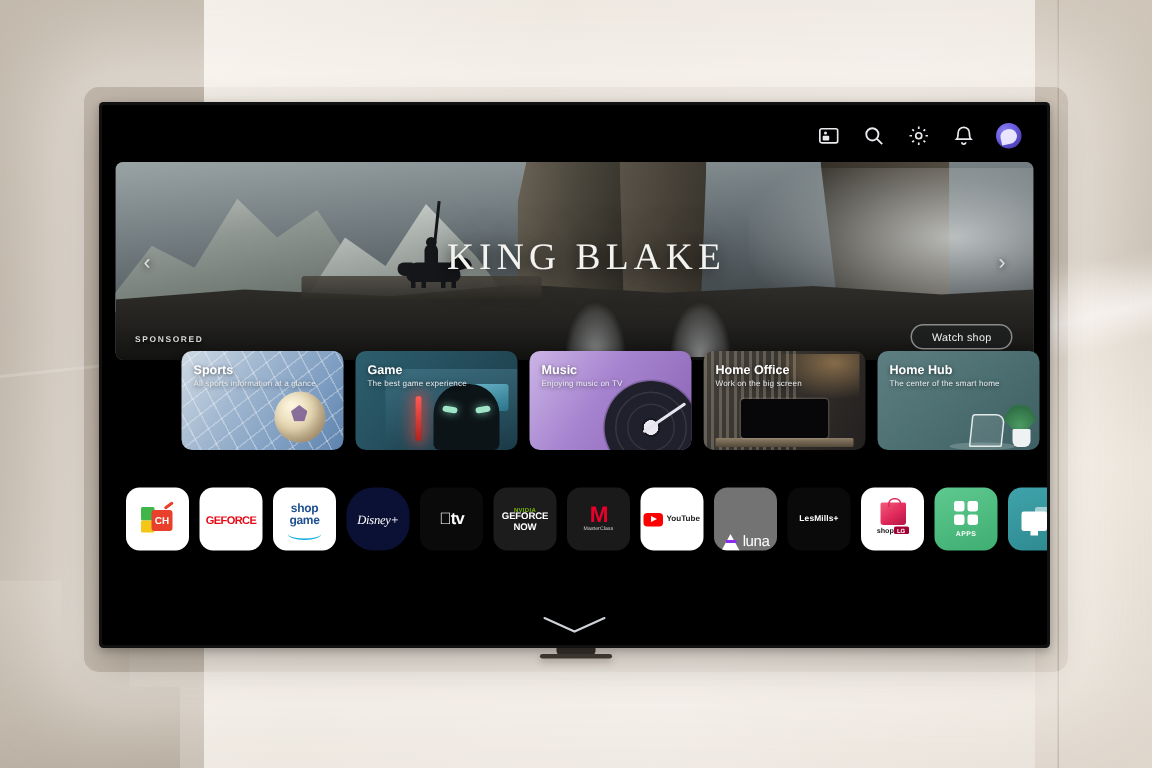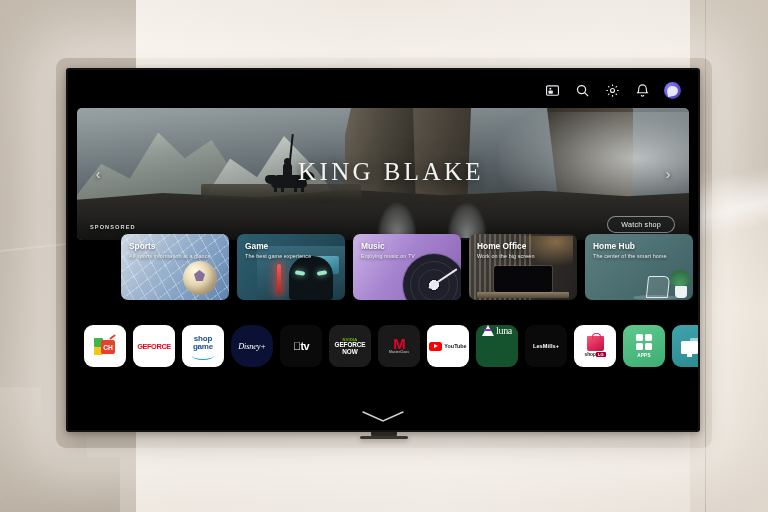--- a/index.html
+++ b/index.html
@@ -376,21 +376,21 @@
   .gfn-n { color:#76b900; font-size:4px; font-weight:bold; letter-spacing:.2px; }
   .gfn-t { color:#fff; font-size:6.4px; font-weight:bold; line-height:1.02; letter-spacing:-.1px; }
   .app-mc { background:#1a1a1a; text-align:center; }
   .mc-m { color:#e8002b; font-size:15px; font-weight:bold; line-height:.8; letter-spacing:-1px; }
   .mc-t { color:#ddd; font-size:3.4px; letter-spacing:.1px; }
   .yt-box { display:flex; align-items:center; gap:2px; }
   .yt-play { width:13px; height:9px; background:#ff0000; border-radius:2.5px; position:relative; }
   .yt-play:after { content:""; position:absolute; left:5px; top:2.4px;
     border-left:4px solid #fff; border-top:2.3px solid transparent; border-bottom:2.3px solid transparent; }
   .yt-t { color:#222; font-size:5.4px; font-weight:bold; }
-  .app-luna { background:#14532d; display:flex; gap:2px; align-items:flex-start;font-family:Liberation Serif, serif; }
+  .app-luna { background:#737373; display:flex; gap:2px; align-items:flex-end; }
   .luna-tri { width:0; height:0; border-left:6px solid transparent; border-right:6px solid transparent; border-bottom:11px solid #fff; position:relative; }
   .luna-tri:after { content:""; position:absolute; left:-3.5px; top:4px; width:7px; height:1.6px; background:#8c2df0; }
   .luna-t { color:#fff; font-size:10px; letter-spacing:-.3px; }
   .app-lm { background:#0a0a0a; }
   .lm-t { color:#fff; font-size:5.6px; font-weight:bold; letter-spacing:.1px; }
   .shop-box { text-align:center; }
   .shop-bag { width:17px; height:15px; margin:0 auto;
     background:linear-gradient(145deg,#f25c7a 0%,#e0295b 55%,#b01545 100%);
     border-radius:1px 1px 2px 2px; position:relative; }
   .shop-bag:after { content:""; position:absolute; left:5px; top:-3px; width:7px; height:5px;

